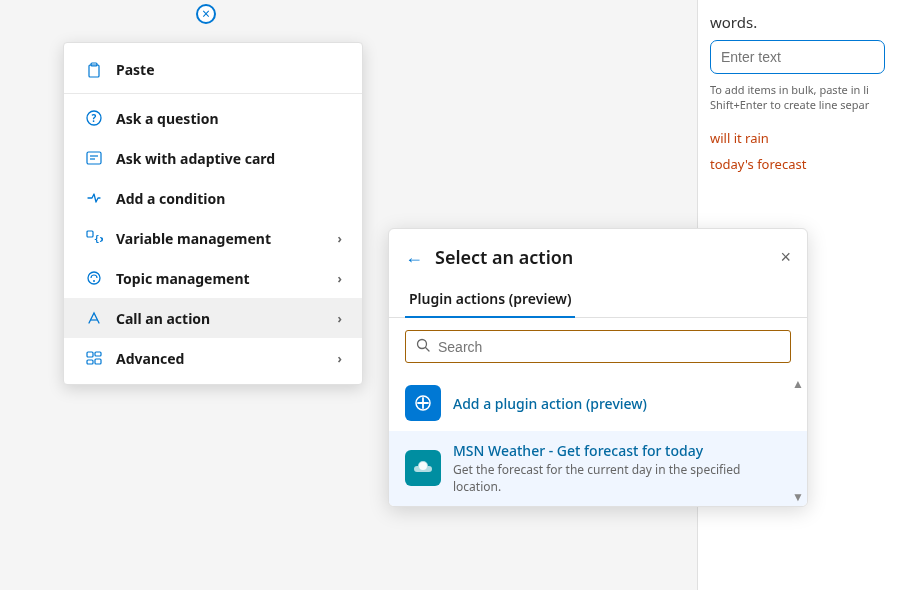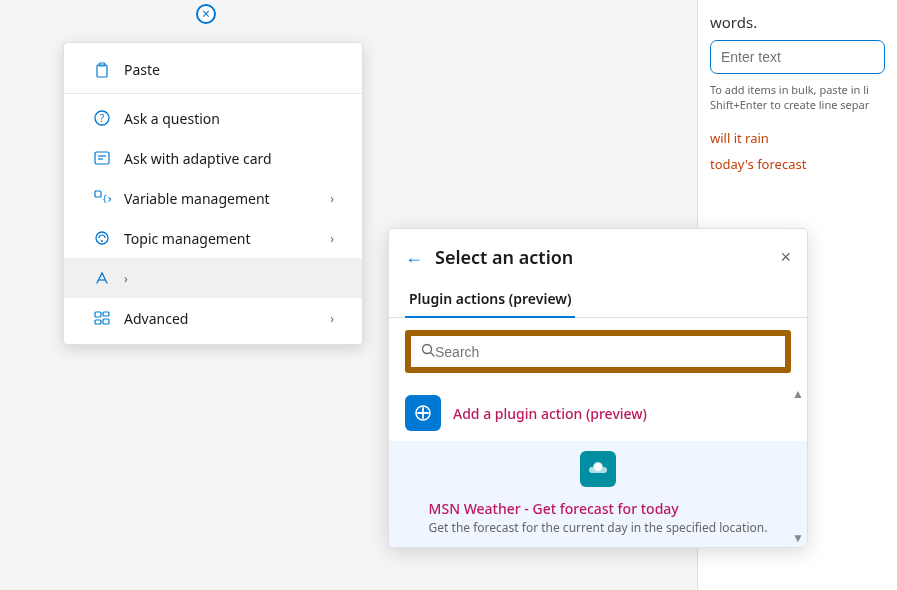--- a/index.html
+++ b/index.html
@@ -65,26 +65,27 @@
       border: 1px solid #e0e0e0;
       border-radius: 4px;
       box-shadow: 0 4px 16px rgba(0,0,0,0.15);
       z-index: 10;
       padding: 6px 0;
     }
 
     .context-menu-item {
       display: flex;
       align-items: center;
-      padding: 10px 28px;
+      padding: 10px 20px;
       cursor: pointer;
       color: #1a1a1a;
       font-size: 14px;
       gap: 12px;
       position: relative;
+      font-weight: bold;
     }
 
     .context-menu-item.active {
       background: #f0f0f0;
     }
 
     .context-menu-item .menu-icon {
       width: 20px;
       height: 20px;
       flex-shrink: 0;
@@ -207,23 +208,24 @@
       border-bottom: 2px solid #0078d4;
     }
 
     .action-panel-search {
       margin: 12px 16px;
     }
 
     .search-box {
       display: flex;
       align-items: center;
-      border: 6px solid #a16207;
+      border: 1px solid #a16207;
       border-radius: 3px;
       padding: 6px 10px;
+      gap: 8px;
       justify-content: flex-end;
     }
 
     .search-icon-svg {
       color: #666;
       font-size: 14px;
     }
 
     .search-input {
       border: none;
@@ -241,21 +243,20 @@
     .action-list-item {
       display: flex;
       align-items: center;
       padding: 10px 16px;
       gap: 12px;
       cursor: pointer;
     }
 
     .action-list-item.highlight {
       background: #f0f6ff;
-      flex-direction: column;
     }
 
     .action-icon {
       width: 36px;
       height: 36px;
       border-radius: 6px;
       background: #0078d4;
       display: flex;
       align-items: center;
       justify-content: center;
@@ -272,21 +273,21 @@
       background: #008ea1;
     }
 
     .action-info {
       flex: 1;
     }
 
     .action-name {
       font-size: 14px;
       font-weight: 500;
-      color: #be185d;
+      color: #0369a1;
     }
 
     .action-desc {
       font-size: 12px;
       color: #666;
       margin-top: 2px;
       line-height: 1.4;
     }
 
     
@@ -344,20 +345,28 @@
     <span class="menu-icon">
       <svg width="18" height="18" viewBox="0 0 18 18" fill="none">
         <rect x="2" y="3" width="14" height="12" rx="1.5" stroke="#0078d4" stroke-width="1.2" fill="none"></rect>
         <line x1="5" y1="7" x2="13" y2="7" stroke="#0078d4" stroke-width="1.2"></line>
         <line x1="5" y1="10" x2="10" y2="10" stroke="#0078d4" stroke-width="1.2"></line>
       </svg>
     </span>
     <span class="menu-label">Ask with adaptive card</span>
   </div>
 
+  <div class="context-menu-item">
+    <span class="menu-icon">
+      <svg width="18" height="18" viewBox="0 0 18 18" fill="none">
+        <path d="M3 9h4l2-4 2 8 2-4h2" stroke="#0078d4" stroke-width="1.3" fill="none" stroke-linecap="round" stroke-linejoin="round"></path>
+      </svg>
+    </span>
+    <span class="menu-label">Add a condition</span>
+  </div>
 
   <div class="context-menu-item">
     <span class="menu-icon">
       <svg width="18" height="18" viewBox="0 0 18 18" fill="none">
         <rect x="2" y="2" width="6" height="6" rx="1" stroke="#0078d4" stroke-width="1.2" fill="none"></rect>
         <text x="9" y="13" font-size="9" fill="#0078d4" font-family="monospace">{x}</text>
       </svg>
     </span>
     <span class="menu-label">Variable management</span>
     <span class="chevron">›</span>
@@ -375,20 +384,21 @@
     <span class="chevron">›</span>
   </div>
 
   <div class="context-menu-item active">
     <span class="menu-icon">
       <svg width="18" height="18" viewBox="0 0 18 18" fill="none">
         <path d="M4 14L9 4l5 10" stroke="#0078d4" stroke-width="1.3" stroke-linecap="round"></path>
         <line x1="6" y1="11" x2="12" y2="11" stroke="#0078d4" stroke-width="1.2"></line>
       </svg>
     </span>
+    <span class="menu-label">Call an action</span>
     <span class="chevron">›</span>
   </div>
 
   <div class="context-menu-item">
     <span class="menu-icon">
       <svg width="18" height="18" viewBox="0 0 18 18" fill="none">
         <rect x="2" y="3" width="6" height="5" rx="1" stroke="#0078d4" stroke-width="1.2" fill="none"></rect>
         <rect x="2" y="11" width="6" height="4" rx="1" stroke="#0078d4" stroke-width="1.2" fill="none"></rect>
         <rect x="10" y="3" width="6" height="4" rx="1" stroke="#0078d4" stroke-width="1.2" fill="none"></rect>
         <rect x="10" y="10" width="6" height="5" rx="1" stroke="#0078d4" stroke-width="1.2" fill="none"></rect>

